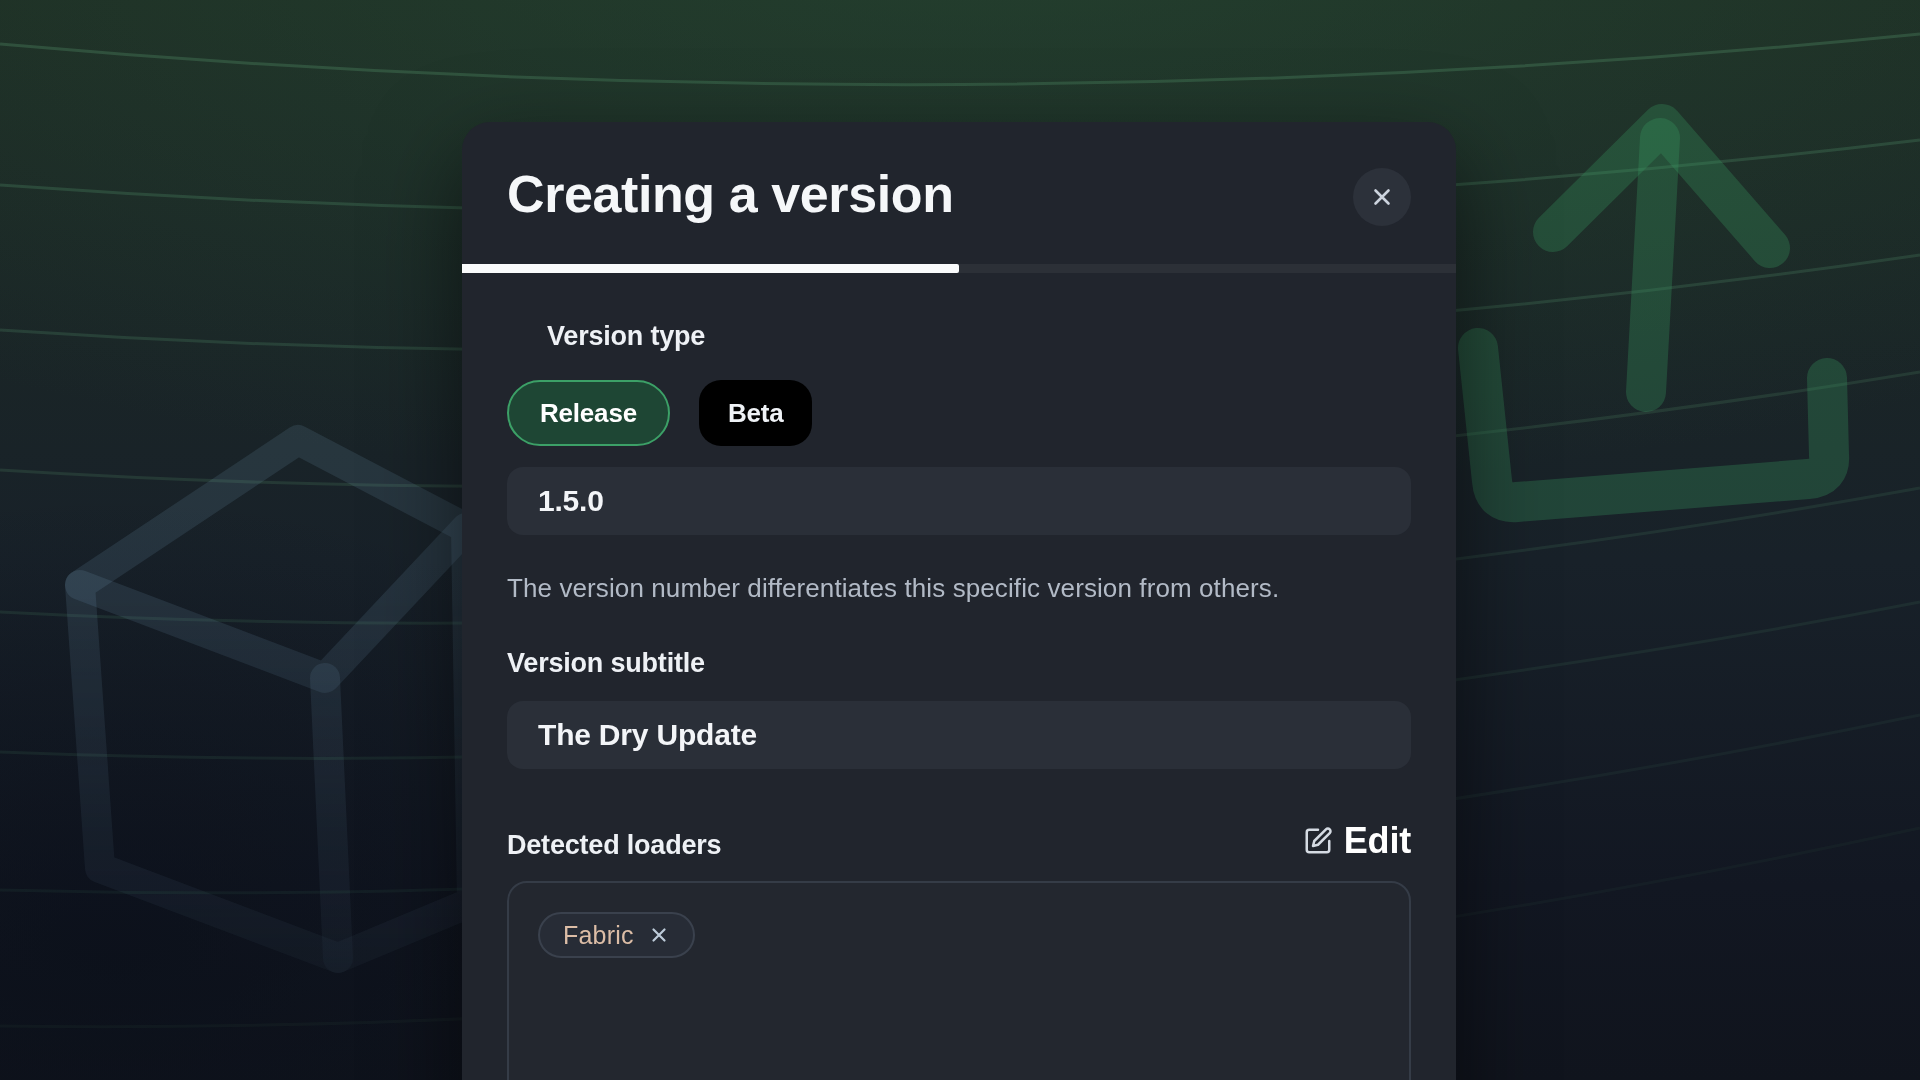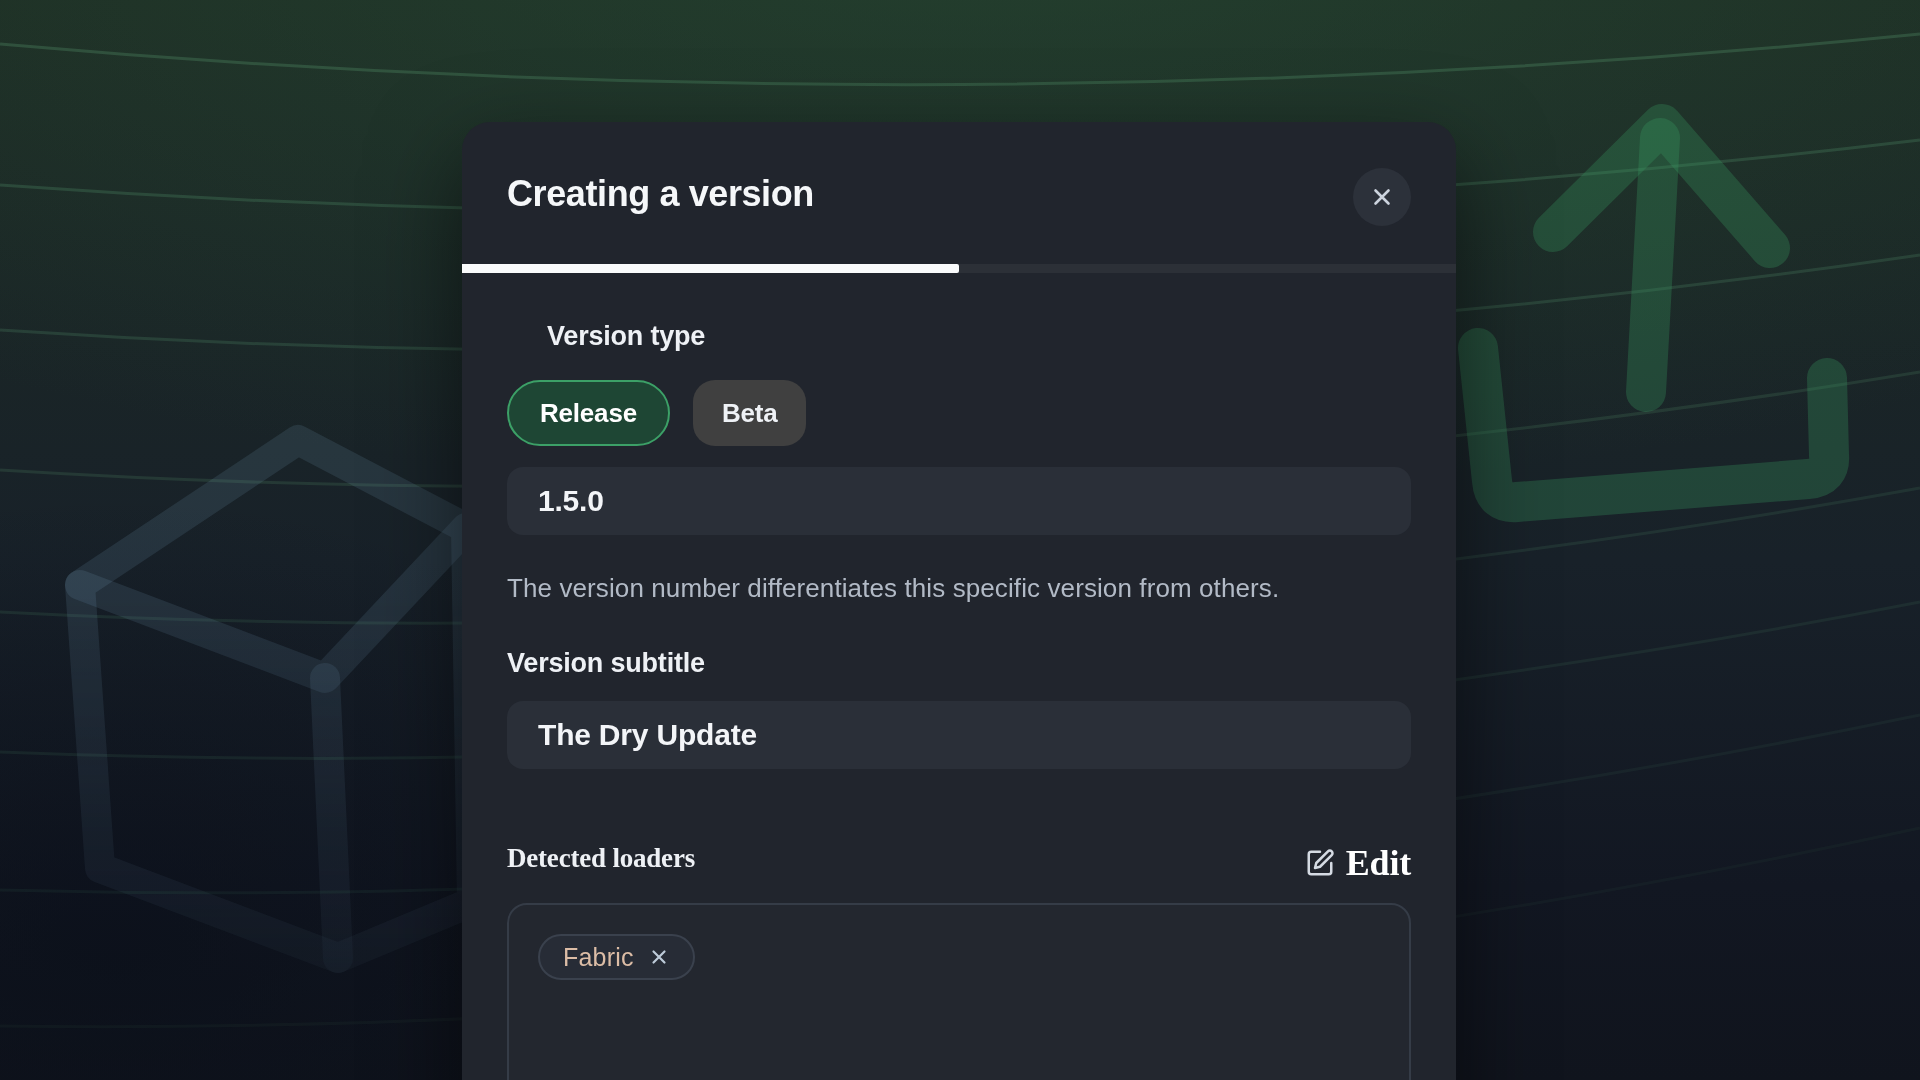--- a/index.html
+++ b/index.html
@@ -19,55 +19,55 @@
   }
   
   .modal{
     position:absolute;left:462px;top:122px;width:994px;height:1110px;
     background:#21252d;border-radius:28px;
     box-shadow:0 34px 90px rgba(0,0,0,0.55);
   }
   .modal-header{position:relative;height:151px;}
   .dialog-title{
     position:absolute;left:45px;top:48px;margin:0;
-    font-size:36px;font-weight:700;letter-spacing:-0.4px;color:#f5f7f9;line-height:48px;
+    font-size:52px;font-weight:700;letter-spacing:-0.4px;color:#f5f7f9;line-height:48px;
   }
   .close-btn{
     position:absolute;right:45px;top:46px;width:58px;height:58px;border:none;
     border-radius:50%;background:#2c313a;cursor:pointer;display:flex;align-items:center;justify-content:center;padding:0;
   }
   .progress{position:absolute;left:0;right:0;top:142px;height:9px;background:rgba(255,255,255,0.05);}
   .progress-fill{height:100%;width:50%;background:#fafbfc;border-radius:0 2px 2px 0;}
   
   .modal-body{padding:0 45px;}
   .field-label{
     font-size:27px;font-weight:700;color:#eef1f5;line-height:33px;letter-spacing:-0.2px;
   }
   .req{color:#f25c78;font-weight:700;margin-left:6px;}
   .vt-label{margin-top:47px;margin-left:40px;}
-  .btn-row{display:flex;gap:23px;margin-top:27px;}
+  .btn-row{display:flex;gap:29px;margin-top:27px;}
   .pill{
-    height:66px;border:none;border-radius:22px;background:#404040;color:#eff2f6;
+    height:66px;border:none;border-radius:22px;background:#000000;color:#eff2f6;
     font-family:inherit;font-size:26px;font-weight:700;padding:0 29px;cursor:pointer;letter-spacing:-0.2px;
   }
   .pill.selected{
     background:#1e4634;border:2.5px solid #3ca067;border-radius:40px;padding:0 31px;color:#ffffff;
   }
   .vn-label{margin-top:49px;}
   .text-input{
     display:block;width:100%;height:68px;margin-top:21px;border:none;outline:none;
     background:#2a2f38;border-radius:16px;padding:0 31px;
     color:#f3f5f8;font-family:inherit;font-size:30px;font-weight:700;letter-spacing:-0.2px;
   }
   .help{
     margin:31px 0 0 0;max-width:880px;
     font-size:26px;font-weight:400;color:#b2bac6;line-height:44px;letter-spacing:0.1px;
   }
   .vs-label{margin-top:37px;}
-  .loaders-row{margin-top:73px;display:flex;justify-content:space-between;align-items:flex-start;font-family:Liberation Serif, serif;}
+  .loaders-row{margin-top:51px;display:flex;justify-content:space-between;align-items:flex-end;}
   .edit-btn{
     display:flex;align-items:center;gap:11px;background:transparent;border:none;cursor:pointer;
     color:#ffffff;font-family:inherit;font-size:36px;font-weight:700;padding:0;letter-spacing:-0.2px;
   }
   .edit-btn svg{color:#d5dbe3;}
   .loaders-box{
     margin-top:19px;height:300px;border:2px solid #353c47;border-radius:20px;
     padding:29px;background:rgba(255,255,255,0.01);
   }
   .chip{

